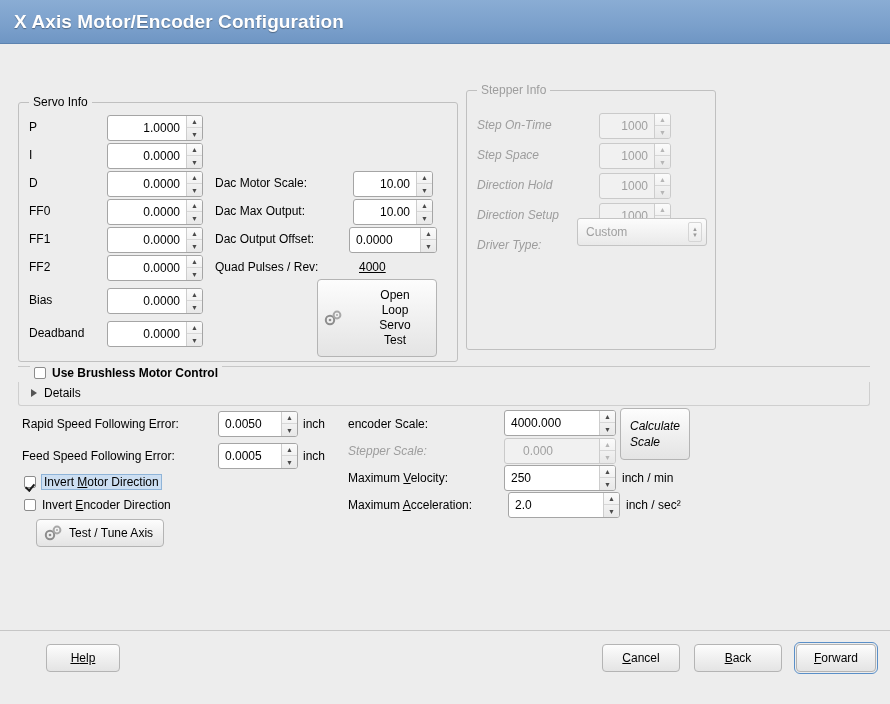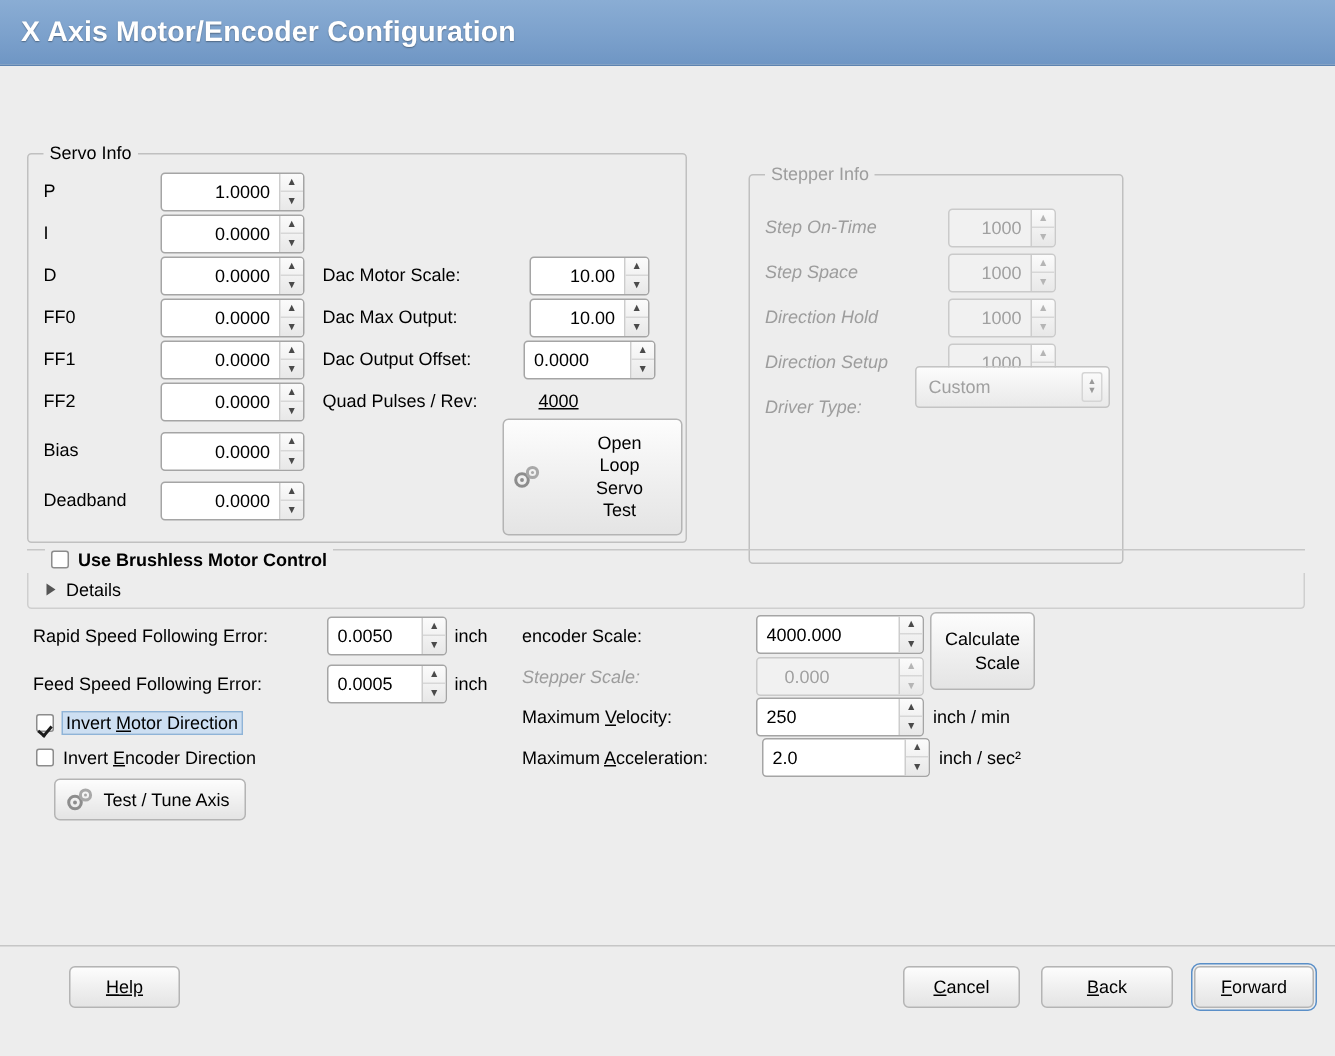--- a/index.html
+++ b/index.html
@@ -291,35 +291,35 @@
         <input value="0.0000" style="">
         <div class="spin">
             <div class="up">▲</div>
             <div class="dn">▼</div>
           </div>
       </div>
 
       <div class="lbl" style="position:absolute; left:196px; top:157px;">Quad Pulses / Rev:</div>
       <div class="lbl" style="position:absolute; left:340px; top:157px;text-decoration:underline;">4000</div>
 
-      <div class="btn" style="position:absolute; left:316px; top:176px; width:120px; height:78px; padding:0 6px; justify-content:flex-start;gap:12px;">
+      <div class="btn" style="position:absolute; left:298px; top:176px; width:120px; height:78px; padding:0 6px; justify-content:flex-start;gap:12px;">
         <svg class="gearicon" viewBox="0 0 20 18" style="margin-right:4px;">
           <circle cx="6" cy="11" r="4.2" fill="none" stroke="#8d8d8d" stroke-width="2"></circle>
           <circle cx="6" cy="11" r="1.3" fill="#8d8d8d"></circle>
           <circle cx="13" cy="6" r="3.4" fill="none" stroke="#a8a8a8" stroke-width="2"></circle>
           <circle cx="13" cy="6" r="1" fill="#a8a8a8"></circle>
         </svg>
         <span style="white-space:pre-line; text-align:center; flex:1; line-height:15px;">Open
 Loop
 Servo
 Test</span>
       </div>
     </div>
 
-    <div class="groupbox disabled" style="left:466px; top:72px; width:250px; height:260px;margin-left:33px;">
+    <div class="groupbox disabled" style="left:466px; top:46px; width:250px; height:260px;">
       <div class="legend">Stepper Info</div>
 
       <div class="lbl dim" style="position:absolute; left:10px; top:27px;">Step On-Time</div>
       <div class="field rightnum disabled" style="position:absolute; left:132px; top:22px; width:72px;">
         <input disabled="" value="1000" style="">
         <div class="spin">
             <div class="up">▲</div>
             <div class="dn">▼</div>
           </div>
       </div>
@@ -417,21 +417,21 @@
     <div class="lbl" style="position:absolute; left:348px; top:373px;">encoder Scale:</div>
     <div class="field" style="position:absolute; left:504px; top:366px; width:112px;">
       <input value="4000.000" style="">
       <div class="spin">
           <div class="up">▲</div>
           <div class="dn">▼</div>
         </div>
     </div>
 
     <div class="btn" style="position:absolute; left:620px; top:364px; width:70px; height:52px;">
-      <span style="white-space:pre-line; text-align:right; line-height:16px;">Calculate
+      <span style="white-space:pre-line; text-align:left; line-height:16px;font-style:italic;">Calculate
 Scale</span>
     </div>
 
     <div class="lbl dim" style="position:absolute; left:348px; top:400px;text-align:center;">Stepper Scale:</div>
     <div class="field disabled" style="position:absolute; left:504px; top:394px; width:112px;">
       <input disabled="" value="0.000" style="">
       <div class="spin">
           <div class="up">▲</div>
           <div class="dn">▼</div>
         </div>

